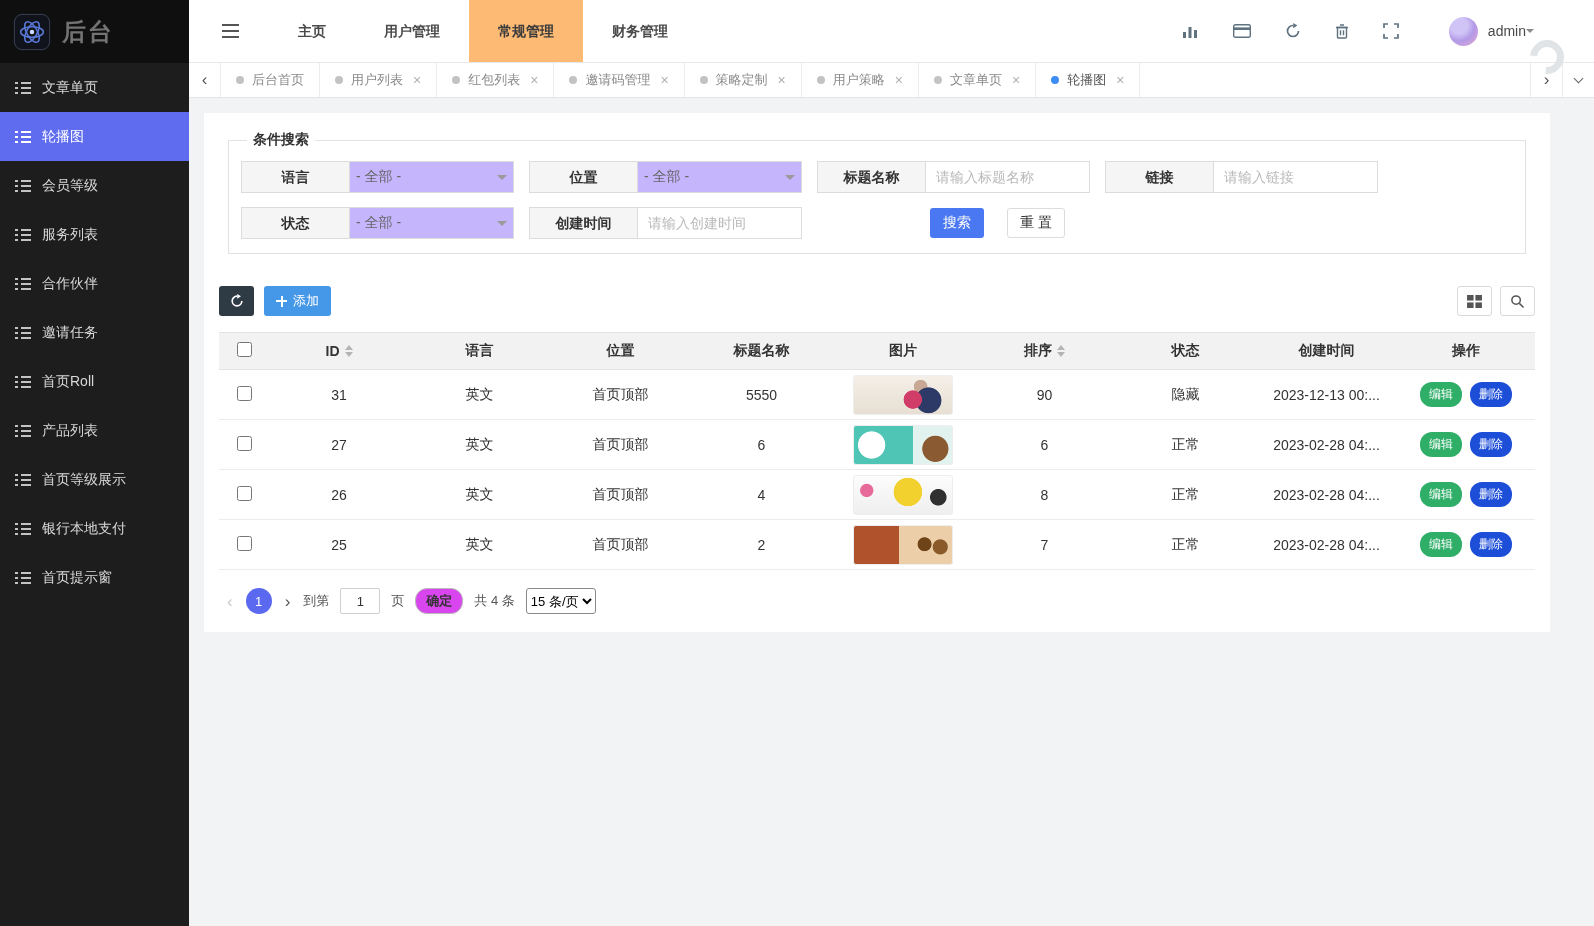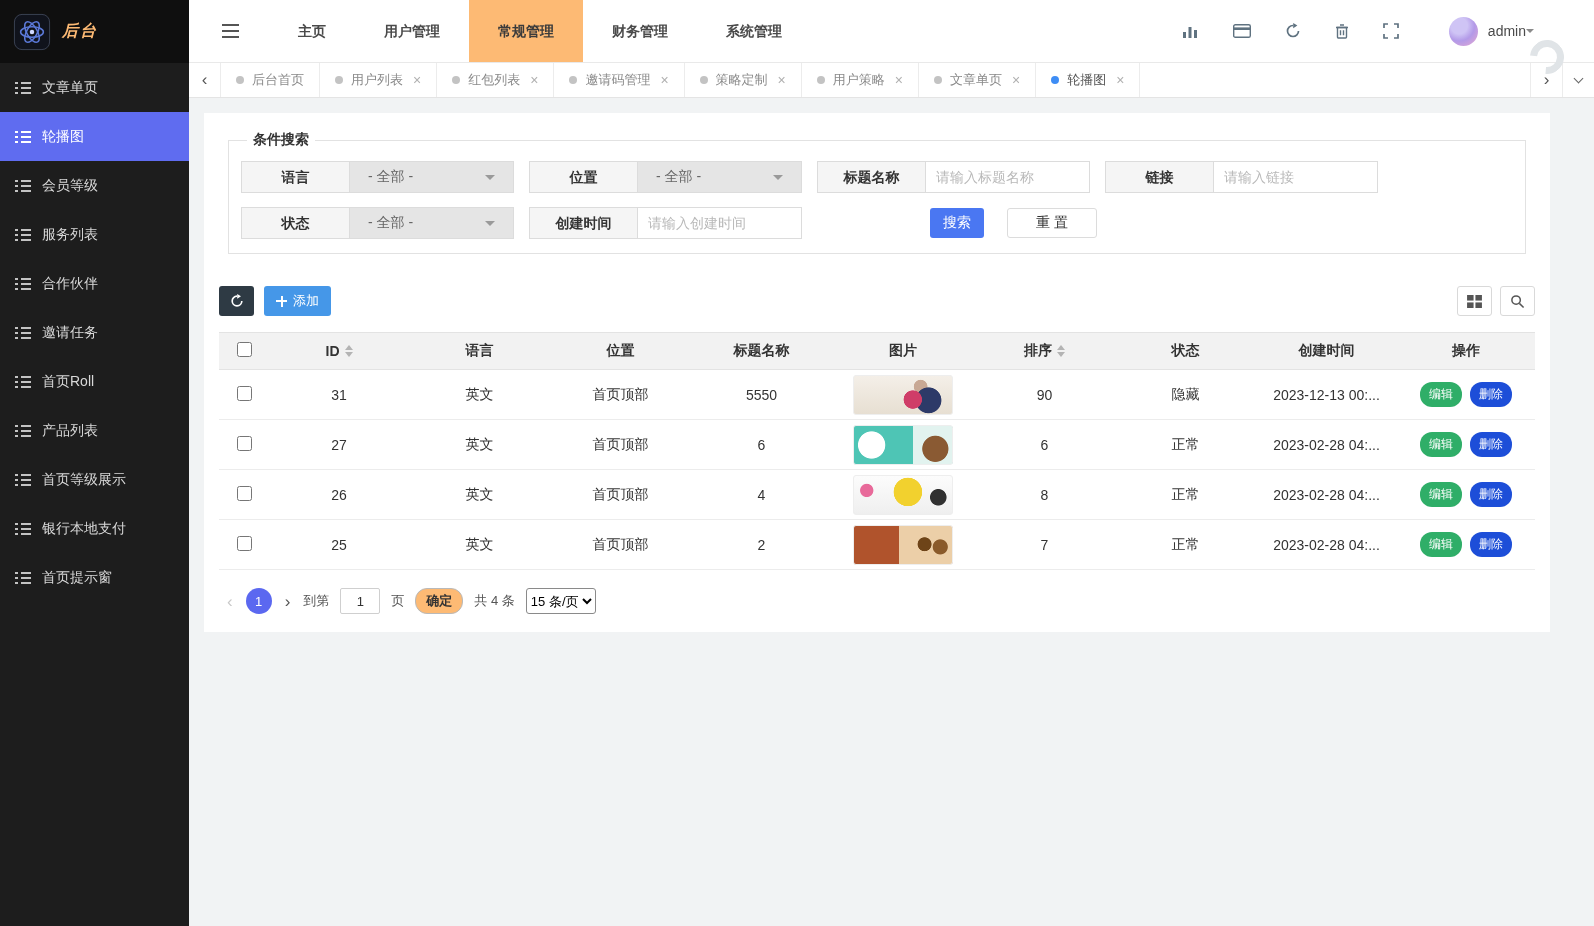--- a/index.html
+++ b/index.html
@@ -3,21 +3,21 @@
 <meta charset="utf-8">
 <style>
   * { margin:0; padding:0; box-sizing:border-box; }
   html,body { width:1594px; height:926px; overflow:hidden; }
   body { font-family:"Liberation Sans","DejaVu Sans",sans-serif; font-size:14px; color:#333; background:#f1f3f4; }
   .app { display:flex; width:1594px; height:926px; position:relative; }
 
   
   .sidebar { width:189px; background:#1d1d1d; flex-shrink:0; display:flex; flex-direction:column; }
   .brand { height:63px; background:#0f0f0f; display:flex; align-items:center; gap:11px; padding-left:13px; }
-  .brand-title { color:#fdba74; font-size:16px; font-weight:700; letter-spacing:2px;font-style:italic; }
+  .brand-title { color:#737373; font-size:24px; font-weight:700; letter-spacing:2px; }
   .side-item { height:49px; display:flex; align-items:center; gap:11px; padding-left:15px; color:#d9d9d9; font-size:14px; cursor:pointer; }
   .side-item.active { background:#5f6cf0; color:#fff; }
   .list-icon { position:relative; width:16px; height:12px; display:inline-block; color:#c3c3c3; flex-shrink:0; }
   .side-item.active .list-icon { color:#fff; }
   .list-icon::before { content:""; position:absolute; left:0; top:0; width:3px; height:2px; background:currentColor; box-shadow:0 5px 0 currentColor,0 10px 0 currentColor; }
   .list-icon::after { content:""; position:absolute; left:6px; top:0; width:10px; height:2px; background:currentColor; box-shadow:0 5px 0 currentColor,0 10px 0 currentColor; }
 
   
   .main { flex:1; display:flex; flex-direction:column; min-width:0; }
 
@@ -55,26 +55,26 @@
   .content { flex:1; padding:15px 44px 15px 15px; overflow:hidden; }
   .panel { background:#fff; padding:18px 15px 18px; }
 
   
   .search-box { border:1px solid #e2e2e2; margin:0 9px; padding:2px 12px 14px; }
   .search-box legend { font-size:14px; font-weight:700; color:#333; padding:0 6px; margin-left:6px; }
   .form-row { display:flex; align-items:center; gap:15px; margin-top:10px; }
   .form-row + .form-row { margin-top:14px; }
   .igroup { display:flex; }
   .ig-label { width:108px; height:32px; line-height:30px; text-align:center; background:#f5f5f5; border:1px solid #dcdcdc; border-right:none; font-size:14px; font-weight:600; color:#333; }
-  .ig-select { width:165px; height:32px; border:1px solid #dcdcdc; background:#e5e5e5; display:flex; align-items:center; justify-content:space-between; padding:0 18px; font-size:14px; color:#666; cursor:pointer; }
+  .ig-select { width:165px; height:32px; border:1px solid #dcdcdc; background:#c4b5fd; display:flex; align-items:center; justify-content:space-between; padding:0 6px; font-size:14px; color:#666; cursor:pointer; }
   .sel-caret { width:0; height:0; border:5px solid transparent; border-top-color:#9a9a9a; margin-top:5px; }
   .ig-input { width:165px; height:32px; border:1px solid #dcdcdc; padding:0 10px; font-size:14px; color:#333; outline:none; }
   .ig-input::placeholder { color:#b9b9b9; }
   .btn-search { margin-left:113px; height:30px; padding:0 13px; background:#4a77f2; border:none; border-radius:3px; color:#fff; font-size:14px; cursor:pointer; }
-  .btn-reset { margin-left:8px; height:30px; padding:0 28px; background:#fff; border:1px solid #dcdcdc; border-radius:3px; color:#333; font-size:14px; cursor:pointer; }
+  .btn-reset { margin-left:8px; height:30px; padding:0 12px; background:#fff; border:1px solid #dcdcdc; border-radius:3px; color:#333; font-size:14px; cursor:pointer; }
 
   
   .toolbar { margin-top:32px; display:flex; align-items:center; gap:10px; }
   .btn-refresh { width:35px; height:30px; background:#2e3a44; border:none; border-radius:3px; color:#fff; display:inline-flex; align-items:center; justify-content:center; cursor:pointer; }
   .btn-add { height:30px; padding:0 12px; background:#4597e8; border:none; border-radius:3px; color:#fff; font-size:13px; display:inline-flex; align-items:center; gap:6px; cursor:pointer; }
   .plus-icon { position:relative; width:11px; height:11px; display:inline-block; }
   .plus-icon::before { content:""; position:absolute; left:0; top:4.5px; width:11px; height:2px; background:#fff; }
   .plus-icon::after { content:""; position:absolute; left:4.5px; top:0; width:2px; height:11px; background:#fff; }
   .toolbar-right { margin-left:auto; display:flex; gap:8px; }
   .tool-btn { width:35px; height:30px; background:#fff; border:1px solid #d9d9d9; border-radius:3px; color:#555; display:inline-flex; align-items:center; justify-content:center; cursor:pointer; }
@@ -99,21 +99,21 @@
   .btn-edit { background:#2fae68; }
   .btn-del { background:#1d4ed8; }
 
   
   .pagination { margin:18px 0 0 6px; display:flex; align-items:center; gap:11px; font-size:13px; color:#555; }
   .pg-btn { font-size:17px; cursor:pointer; line-height:1; padding:0 2px; }
   .pg-btn.prev { color:#c9c9c9; }
   .pg-btn.next { color:#555; }
   .pg-cur { width:26px; height:26px; border-radius:50%; background:#5b68f0; color:#fff; display:inline-flex; align-items:center; justify-content:center; font-size:13px; cursor:pointer; }
   .goto-input { width:40px; height:26px; border:1px solid #cfcfcf; border-radius:2px; text-align:center; font-size:13px; outline:none; color:#333; }
-  .btn-confirm { height:26px; padding:0 10px; background:#fdba74; border:1px solid #b9b9b9; border-radius:12px; font-size:13px; font-weight:700; color:#333; cursor:pointer; }
+  .btn-confirm { height:26px; padding:0 10px; background:#d946ef; border:1px solid #b9b9b9; border-radius:12px; font-size:13px; font-weight:700; color:#333; cursor:pointer; }
   .page-size { height:26px; border:1px solid #8a8a8a; border-radius:3px; font-size:13px; background:#fff; cursor:pointer; font-family:inherit; }
 </style>
 </head>
 <body>
 
 <div class="app">
 
   <aside class="sidebar">
     <div class="brand">
       <span style="display:inline-flex;">
@@ -181,21 +181,20 @@
 
     <header class="navbar">
       <span class="nav-toggle">
           <span class="burger"></span>
         </span>
       <nav class="nav-items">
         <div class="nav-item">主页</div>
         <div class="nav-item">用户管理</div>
         <div class="nav-item active">常规管理</div>
         <div class="nav-item">财务管理</div>
-        <div class="nav-item">系统管理</div>
       </nav>
       <div class="nav-right">
         <span class="nav-ico">
             <svg width="17" height="15" viewBox="0 0 17 15" fill="currentColor">
               <rect x="1" y="8" width="3" height="6"></rect>
               <rect x="6.5" y="3" width="3" height="11"></rect>
               <rect x="12" y="6" width="3" height="8"></rect>
             </svg>
           </span>
         <span class="nav-ico">

